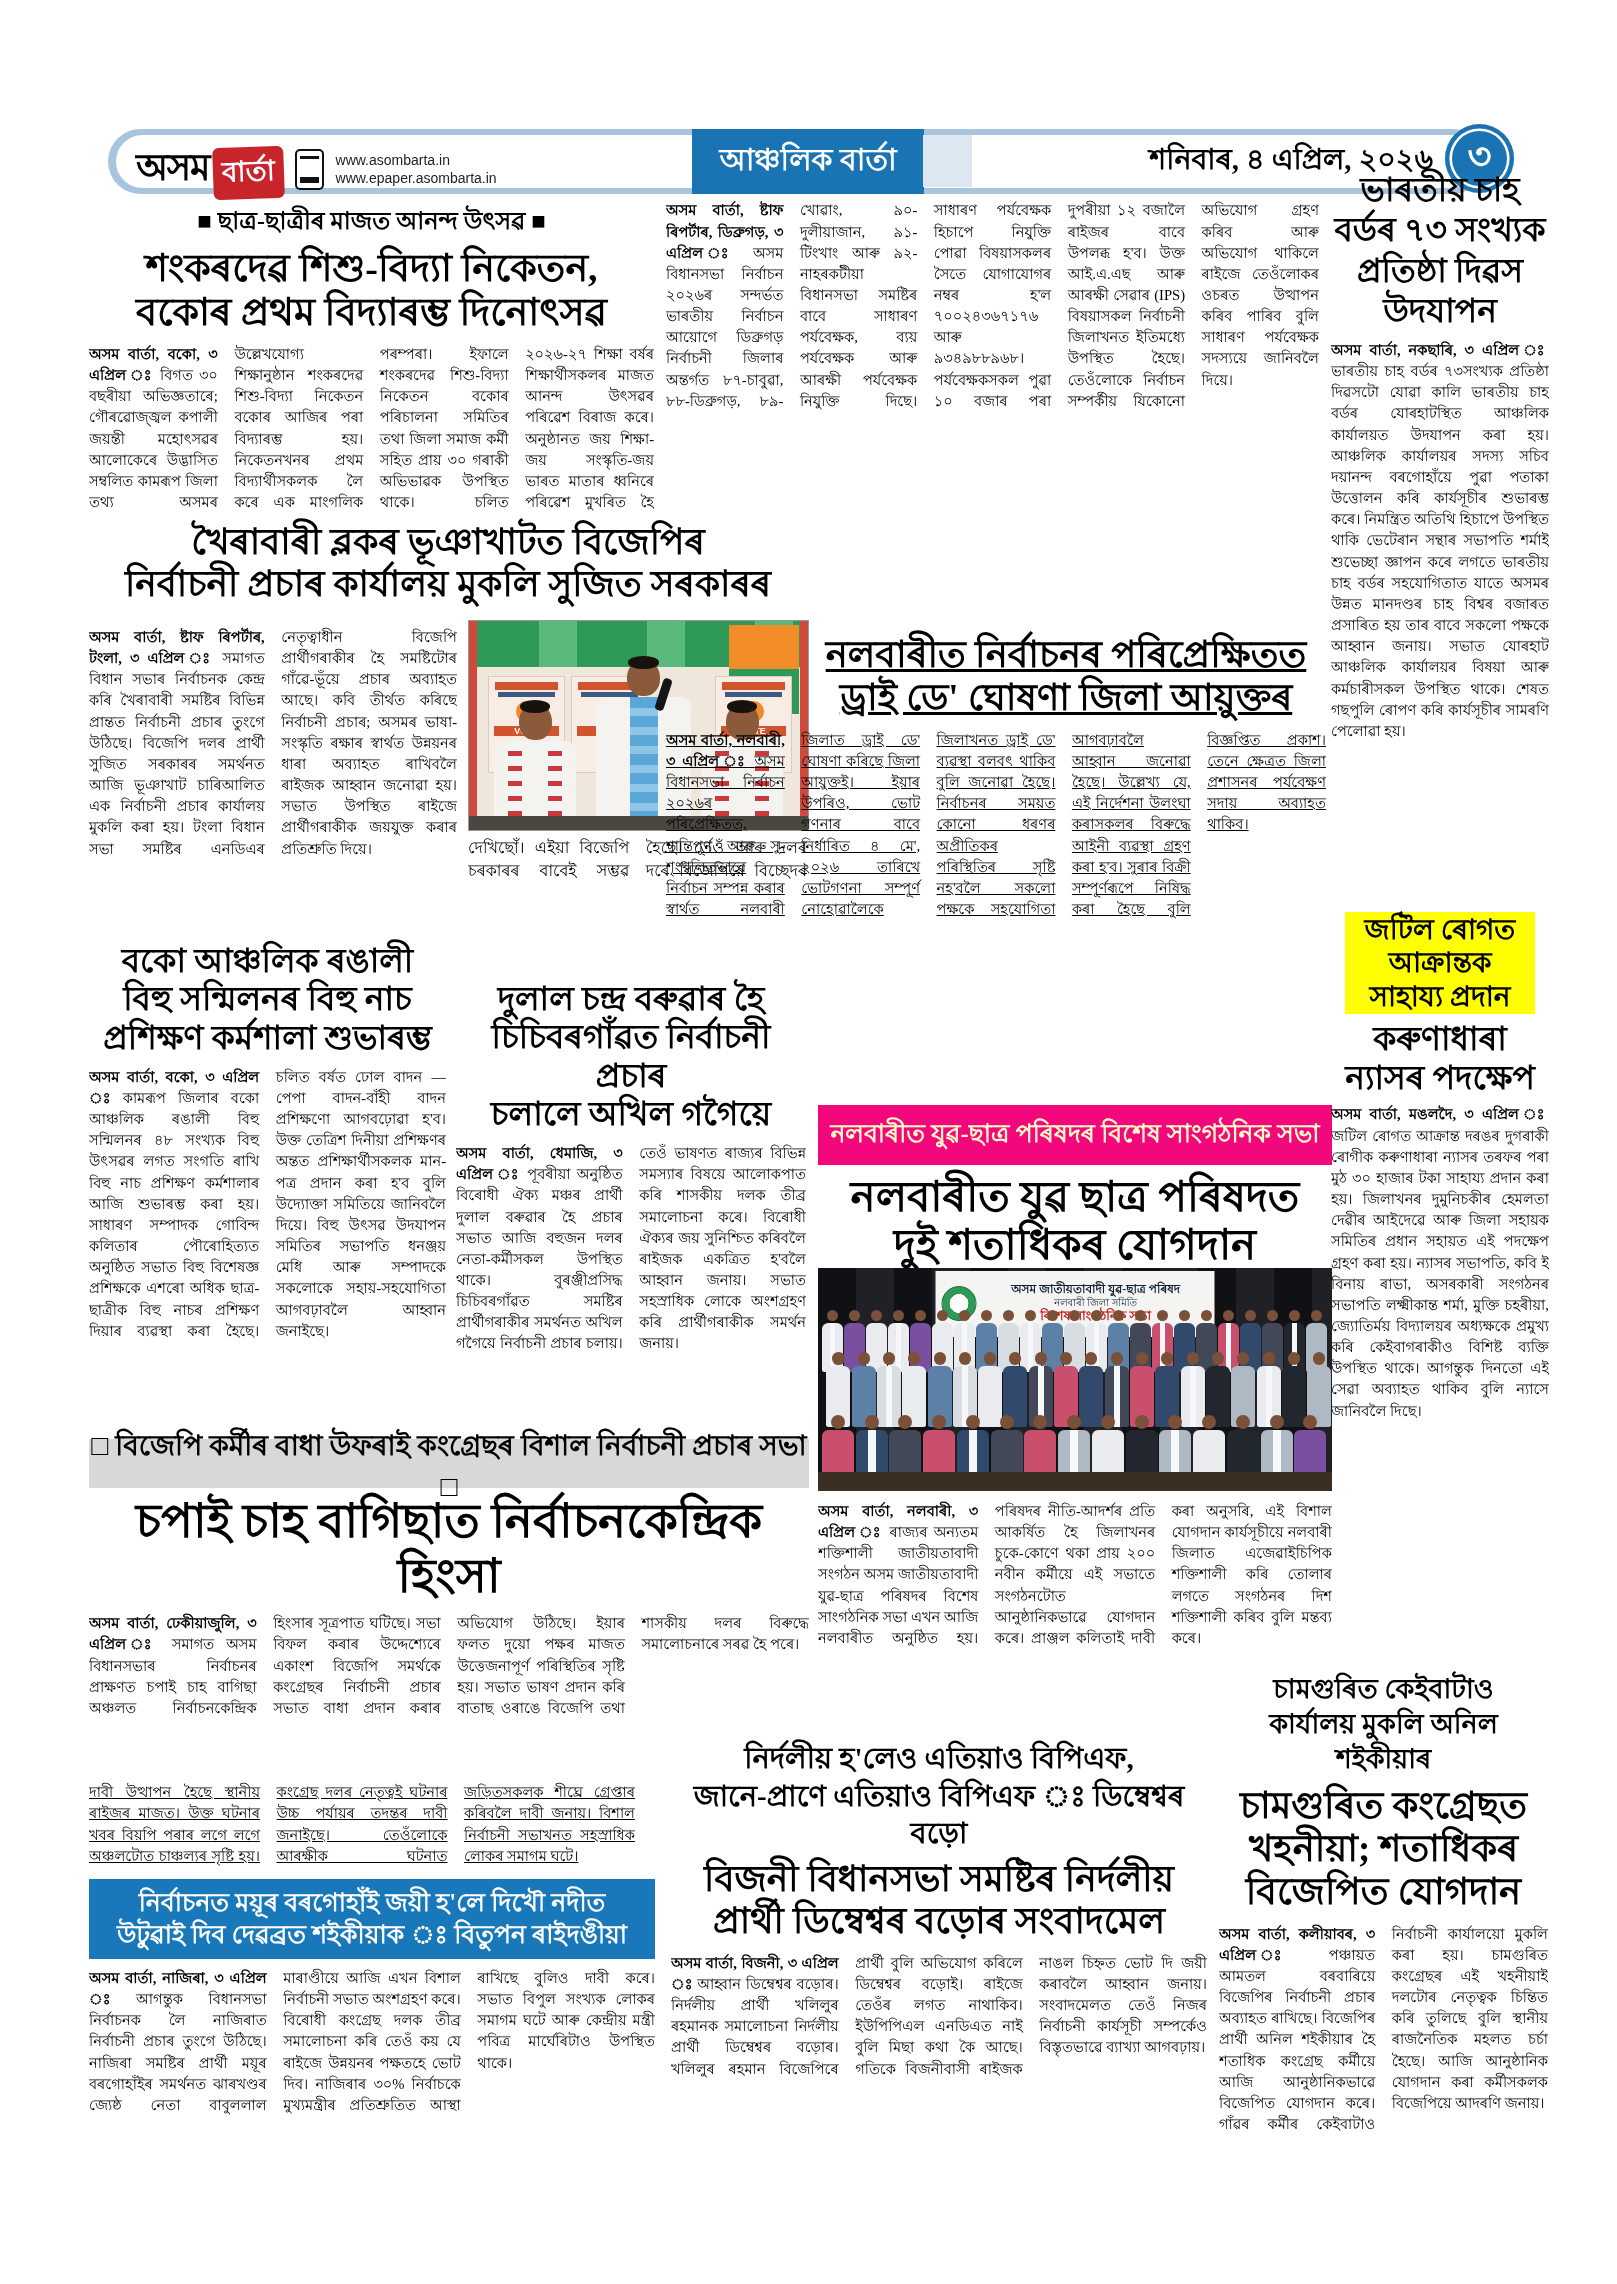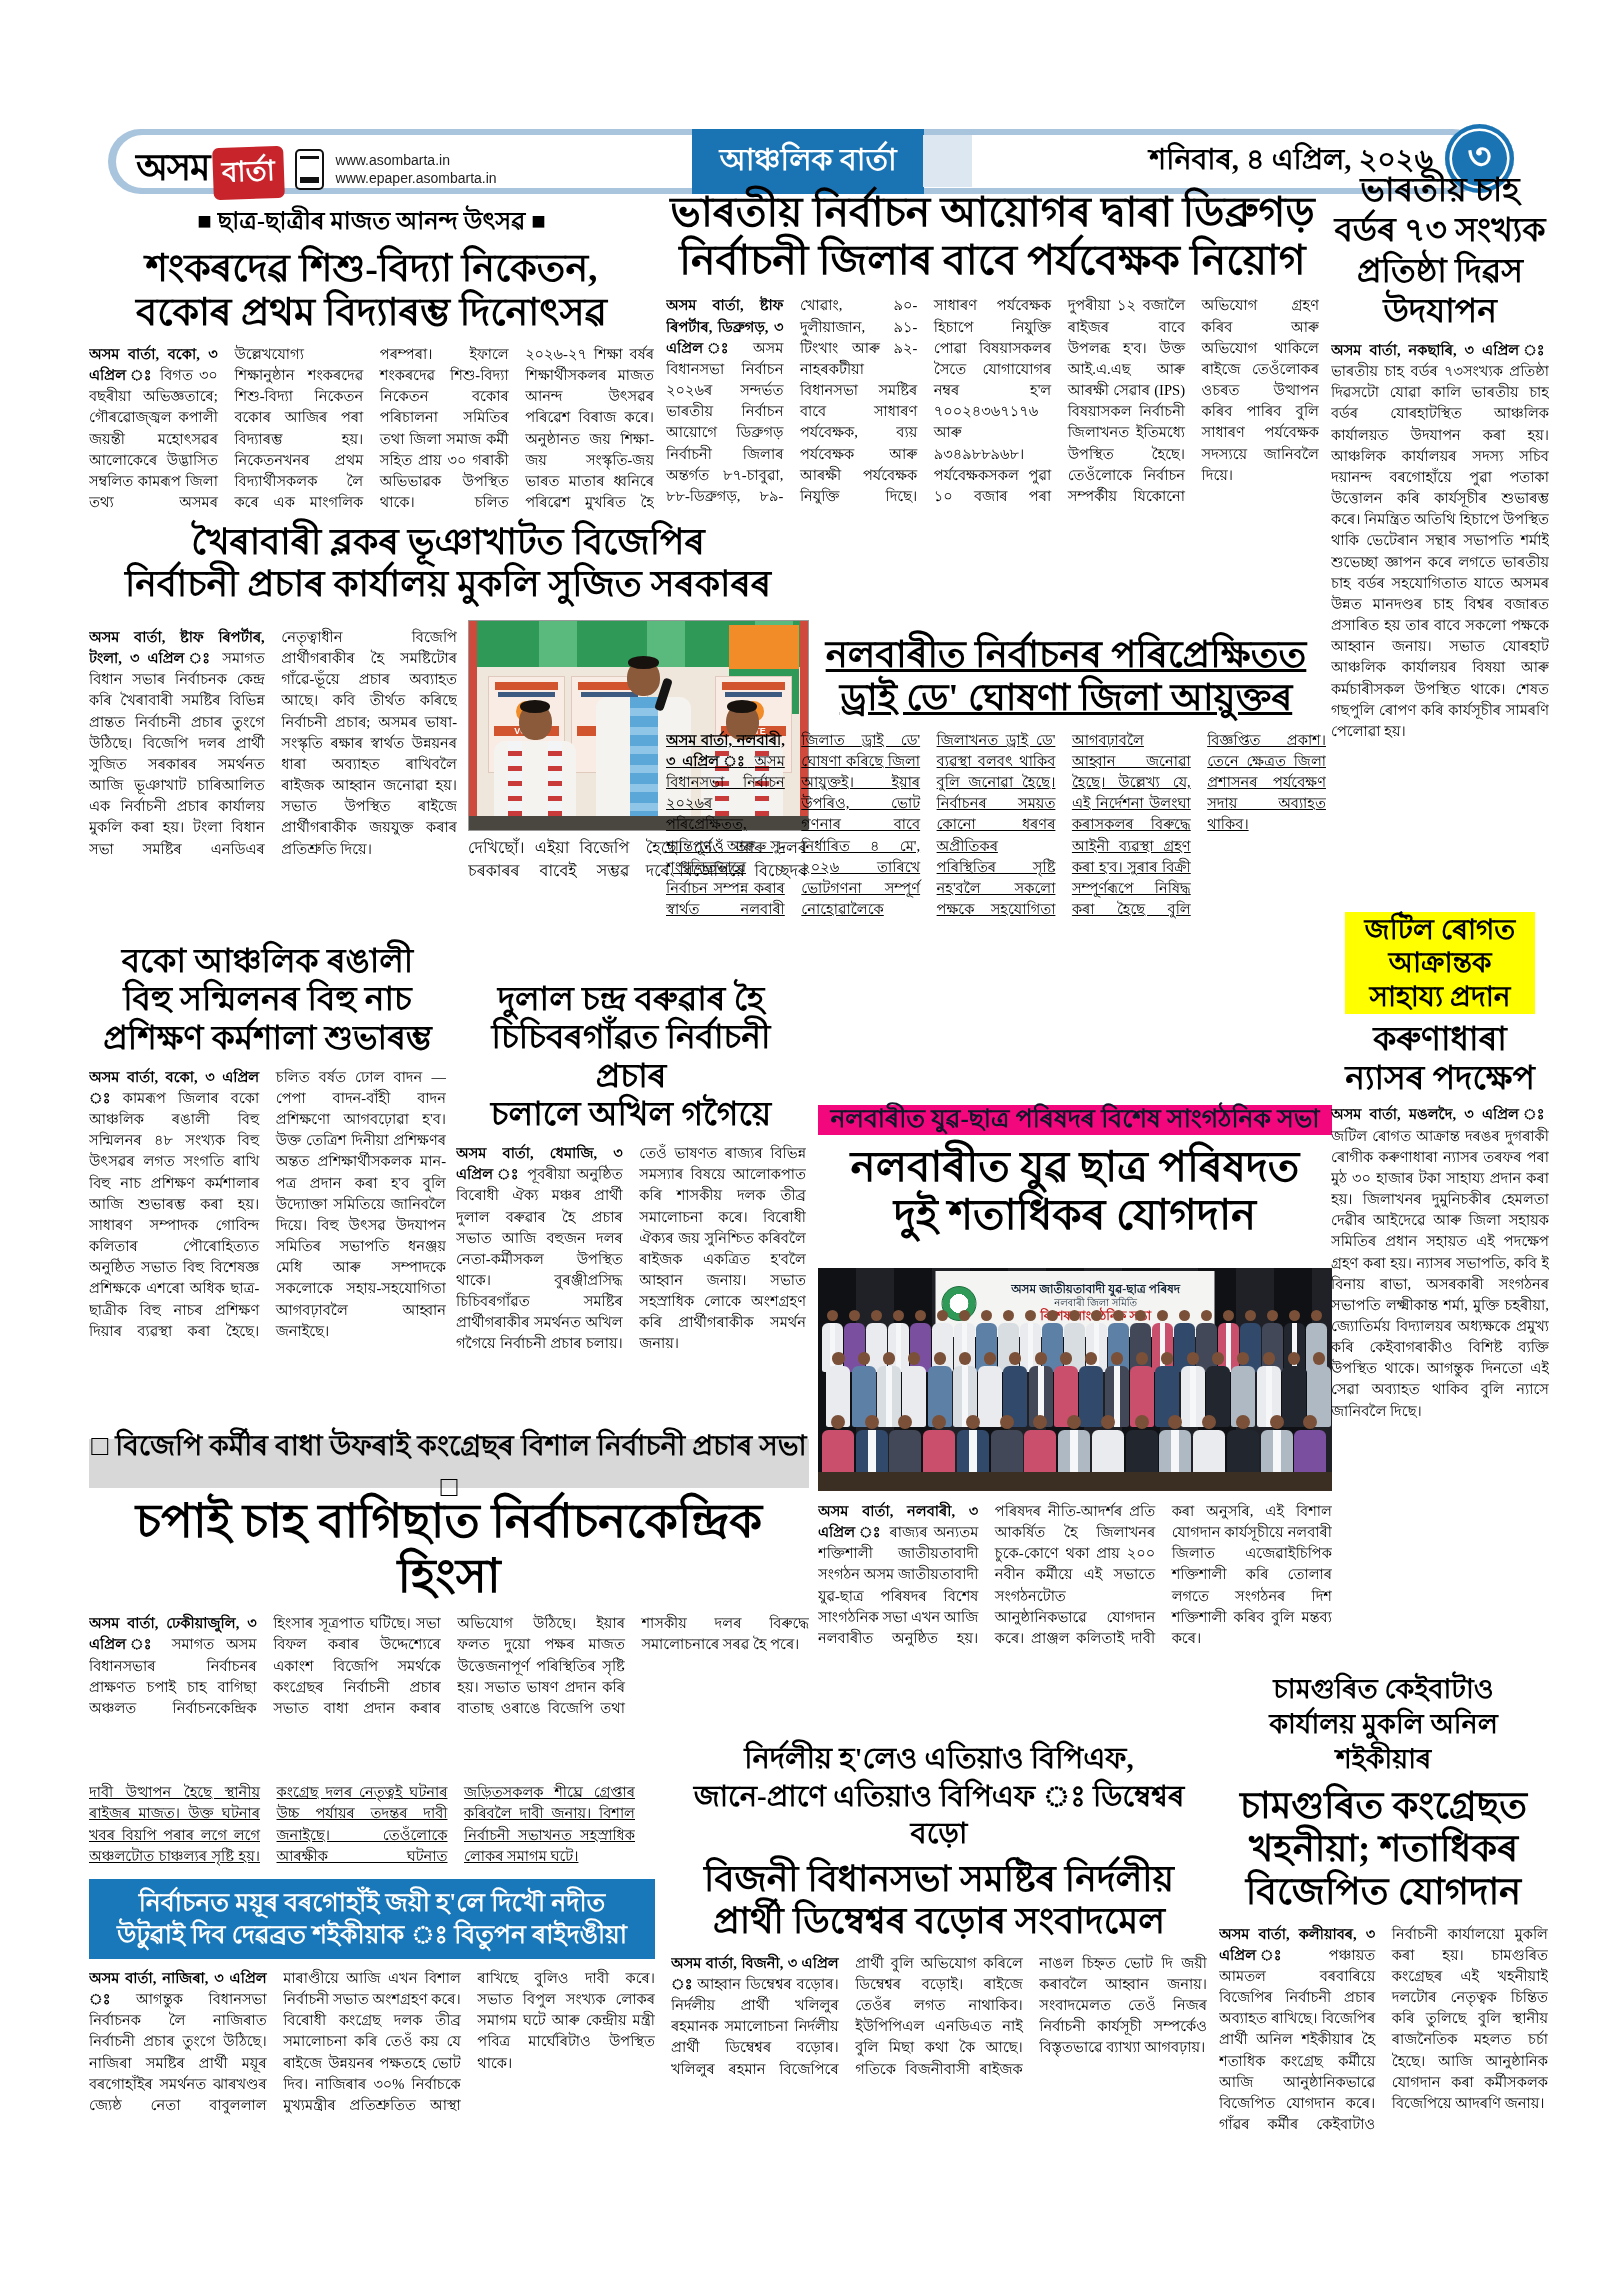--- a/index.html
+++ b/index.html
@@ -97,22 +97,20 @@
   <div class="art" style="left:89px;top:202px;width:565px;">
     <div class="kicker" style="font-size:24px;">■ ছাত্ৰ-ছাত্ৰীৰ মাজত আনন্দ উৎসৱ ■</div>
     <div class="headline" style="font-size:38px;margin-top:3.8px;">শংকৰদেৱ শিশু-বিদ্যা নিকেতন,
 বকোৰ প্ৰথম বিদ্যাৰম্ভ দিনোৎসৱ</div>
     <div class="body-cols" style="column-count:4;height:185px;margin-top:10px;">
       <p style="margin:0;"><b class="byline">অসম বাৰ্তা, বকো, ৩ এপ্ৰিল ঃ</b> <span>বিগত ৩০ বছৰীয়া অভিজ্ঞতাৰে; গৌৰৱোজ্জ্বল কপালী জয়ন্তী মহোৎসৱৰ আলোকেৰে উদ্ভাসিত সম্বলিত কামৰূপ জিলা তথ্য অসমৰ উল্লেখযোগ্য শিক্ষানুষ্ঠান শংকৰদেৱ শিশু-বিদ্যা নিকেতন বকোৰ আজিৰ পৰা বিদ্যাৰম্ভ হয়। নিকেতনখনৰ প্ৰথম বিদ্যাৰ্থীসকলক লৈ কৰে এক মাংগলিক পৰম্পৰা। ইফালে শংকৰদেৱ শিশু-বিদ্যা নিকেতন বকোৰ পৰিচালনা সমিতিৰ তথা জিলা সমাজ কৰ্মী সহিত প্ৰায় ৩০ গৰাকী অভিভাৱক উপস্থিত থাকে। চলিত ২০২৬-২৭ শিক্ষা বৰ্ষৰ শিক্ষাৰ্থীসকলৰ মাজত আনন্দ উৎসৱৰ পৰিৱেশ বিৰাজ কৰে। অনুষ্ঠানত জয় শিক্ষা-জয় সংস্কৃতি-জয় ভাৰত মাতাৰ ধ্বনিৰে পৰিৱেশ মুখৰিত হৈ পৰে। অভিভাৱকসকলে আগন্তুক দিনত উক্ত অঞ্চলত শিক্ষাৰ এটি সুকীয়া বাতাবৰণ গঢ়ি উঠাৰ আশা কৰিছে বুলি কামনা কৰা হয়।</span></p>
     </div>
   </div>
 
   <div class="art" style="left:666px;top:189px;width:653px;">
-    <div class="headline" style="font-size:41px;">ভাৰতীয় নিৰ্বাচন আয়োগৰ দ্বাৰা ডিব্ৰুগড়
-নিৰ্বাচনী জিলাৰ বাবে পৰ্যবেক্ষক নিয়োগ</div>
     <div class="body-cols" style="column-count:5;height:324px;margin-top:11.4px;">
       <p style="margin:0;"><b class="byline">অসম বাৰ্তা, ষ্টাফ ৰিপৰ্টাৰ, ডিব্ৰুগড়, ৩ এপ্ৰিল ঃ</b> <span>অসম বিধানসভা নিৰ্বাচন ২০২৬ৰ সন্দৰ্ভত ভাৰতীয় নিৰ্বাচন আয়োগে ডিব্ৰুগড় নিৰ্বাচনী জিলাৰ অন্তৰ্গত ৮৭-চাবুৱা, ৮৮-ডিব্ৰুগড়, ৮৯-খোৱাং, ৯০-দুলীয়াজান, ৯১-টিংখাং আৰু ৯২-নাহৰকটীয়া বিধানসভা সমষ্টিৰ বাবে সাধাৰণ পৰ্যবেক্ষক, ব্যয় পৰ্যবেক্ষক আৰু আৰক্ষী পৰ্যবেক্ষক নিযুক্তি দিছে। সাধাৰণ পৰ্যবেক্ষক হিচাপে নিযুক্তি পোৱা বিষয়াসকলৰ সৈতে যোগাযোগৰ নম্বৰ হ'ল ৭০০২৪৩৬৭১৭৬ আৰু ৯৩৪৯৮৮৯৬৮। পৰ্যবেক্ষকসকল পুৱা ১০ বজাৰ পৰা দুপৰীয়া ১২ বজালৈ ৰাইজৰ বাবে উপলব্ধ হ'ব। উক্ত আই.এ.এছ আৰু আৰক্ষী সেৱাৰ (IPS) বিষয়াসকল নিৰ্বাচনী জিলাখনত ইতিমধ্যে উপস্থিত হৈছে। তেওঁলোকে নিৰ্বাচন সম্পৰ্কীয় যিকোনো অভিযোগ গ্ৰহণ কৰিব আৰু অভিযোগ থাকিলে ৰাইজে তেওঁলোকৰ ওচৰত উত্থাপন কৰিব পাৰিব বুলি সাধাৰণ পৰ্যবেক্ষক সদস্যয়ে জানিবলৈ দিয়ে।</span></p>
     </div>
   </div>
 
   <div class="art" style="left:1331px;top:170px;width:218px;">
     <div class="headline" style="font-size:33px;line-height:1.22;">ভাৰতীয় চাহ
 বৰ্ডৰ ৭৩ সংখ্যক
 প্ৰতিষ্ঠা দিৱস
 উদযাপন</div>
@@ -201,21 +199,21 @@
 
   <div class="art" style="left:666px;top:634px;width:660px;text-decoration:underline;">
     <div class="headline" style="font-size:37px;margin-left:140px;">নলবাৰীত নিৰ্বাচনৰ পৰিপ্ৰেক্ষিতত
 ড্ৰাই ডে' ঘোষণা জিলা আয়ুক্তৰ</div>
     <div class="body-cols" style="column-count:5;height:355px;margin-top:10px;">
       <p style="margin:0;"><b class="byline">অসম বাৰ্তা, নলবাৰী, ৩ এপ্ৰিল ঃ</b> <span>অসম বিধানসভা নিৰ্বাচন ২০২৬ৰ পৰিপ্ৰেক্ষিতত, শান্তিপূৰ্ণ আৰু সু-শৃংখলিতভাৱে নিৰ্বাচন সম্পন্ন কৰাৰ স্বাৰ্থত নলবাৰী জিলাত ড্ৰাই ডে' ঘোষণা কৰিছে জিলা আয়ুক্তই। ইয়াৰ উপৰিও, ভোট গণনাৰ বাবে নিৰ্ধাৰিত ৪ মে', ২০২৬ তাৰিখে ভোটগণনা সম্পূৰ্ণ নোহোৱালৈকে জিলাখনত ড্ৰাই ডে' ব্যৱস্থা বলবৎ থাকিব বুলি জনোৱা হৈছে। নিৰ্বাচনৰ সময়ত কোনো ধৰণৰ অপ্ৰীতিকৰ পৰিস্থিতিৰ সৃষ্টি নহ'বলৈ সকলো পক্ষকে সহযোগিতা আগবঢ়াবলৈ আহ্বান জনোৱা হৈছে। উল্লেখ্য যে, এই নিৰ্দেশনা উলংঘা কৰাসকলৰ বিৰুদ্ধে আইনী ব্যৱস্থা গ্ৰহণ কৰা হ'ব। সুৰাৰ বিক্ৰী সম্পূৰ্ণৰূপে নিষিদ্ধ কৰা হৈছে বুলি বিজ্ঞপ্তিত প্ৰকাশ। তেনে ক্ষেত্ৰত জিলা প্ৰশাসনৰ পৰ্যবেক্ষণ সদায় অব্যাহত থাকিব।</span></p>
     </div>
   </div>
 
   <div class="art" style="left:818px;top:1105px;width:514px;">
-    <div class="banner" style="height:30px;background:#f2077d;color:#0f172a;font-size:25px;">নলবাৰীত যুৱ-ছাত্ৰ পৰিষদৰ বিশেষ সাংগঠনিক সভা</div>
+    <div class="banner" style="height:60px;background:#f2077d;color:#fef9c3;font-size:25px;">নলবাৰীত যুৱ-ছাত্ৰ পৰিষদৰ বিশেষ সাংগঠনিক সভা</div>
     <div class="headline" style="font-size:42px;margin-top:7.6px;">নলবাৰীত যুৱ ছাত্ৰ পৰিষদত
 দুই শতাধিকৰ যোগদান</div>
   </div>
   <div class="photo2" style="left:818px;top:1268px;width:514px;height:223px;">
     <div class="gp-banner">
       <div class="gp-emblem"></div>
       <div class="gp-btext">
         <div class="gp-line1">অসম জাতীয়তাবাদী যুৱ-ছাত্ৰ পৰিষদ</div>
         <div class="gp-line2">নলবাৰী জিলা সমিতি</div>
         <div class="gp-line3">বিশেষ সাংগঠনিক সভা</div>

